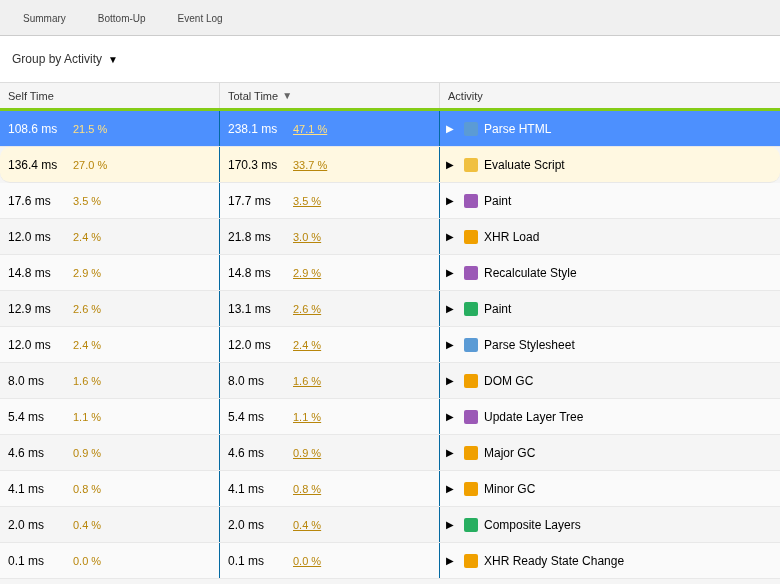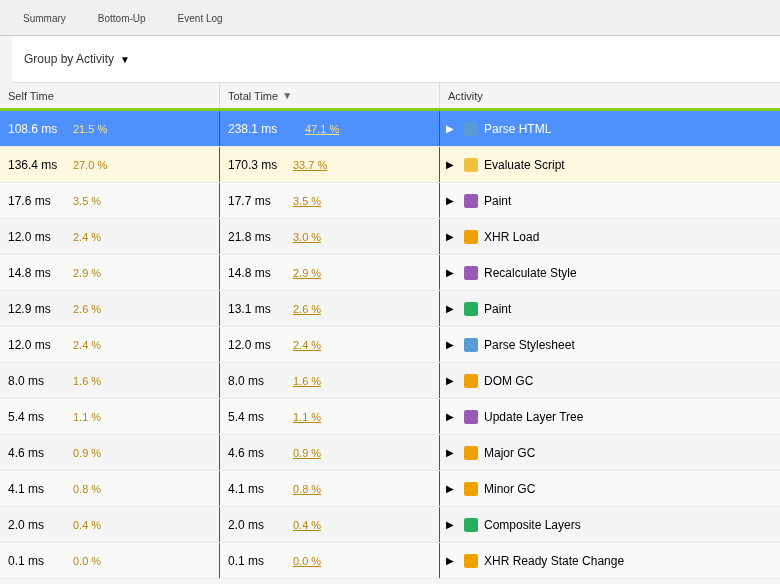--- a/index.html
+++ b/index.html
@@ -45,21 +45,20 @@
 
     
     .group-bar {
       display: flex;
       align-items: center;
       padding: 23px 12px;
       background: white;
       border-bottom: 1px solid #ddd;
       height: 36px;
       gap: 6px;
-      margin-left: 12px;
     }
     .group-label {
       color: #333;
       font-size: 12px;
     }
     .dropdown-arrow {
       font-size: 10px;
     }
 
     .table-header {
@@ -92,21 +91,21 @@
       grid-template-columns: 220px 220px 1fr;
       border-bottom: 1px solid #e8e8e8;
       height: 36px;
       align-items: center;
     }
     .table-row.selected {
       background: #4d90fe;
       color: white;
     }
     .table-row.alt { background: #fafafa; }
-    .table-row.highlighted { background: #fff8e1; }
+    .table-row.highlighted { background: #fff8e1; border-radius: 10px; }
 
     .cell {
       padding: 0 8px;
       display: flex;
       align-items: center;
       height: 100%;
       border-right: 1px solid #0369a1;
     }
     .cell:last-child { border-right: none; }
 
@@ -122,21 +121,21 @@
     }
     .table-row.selected .self-pct { color: #ffe082; }
     .table-row.selected .self-time { color: white; }
 
     .total-time { min-width: 65px; font-size: 12px; }
     .total-pct {
       font-size: 11px;
       color: #b8860b;
       text-decoration: underline;
     }
-    .table-row.selected .total-pct { color: #ffe082; margin-left: 12px; }
+    .table-row.selected .total-pct { color: #ffe082; }
 
     .activity-cell {
       display: flex;
       align-items: center;
       gap: 6px;
       padding: 0 6px;
       font-size: 12px;
     }
     .expand-arrow {
       width: 12px;

